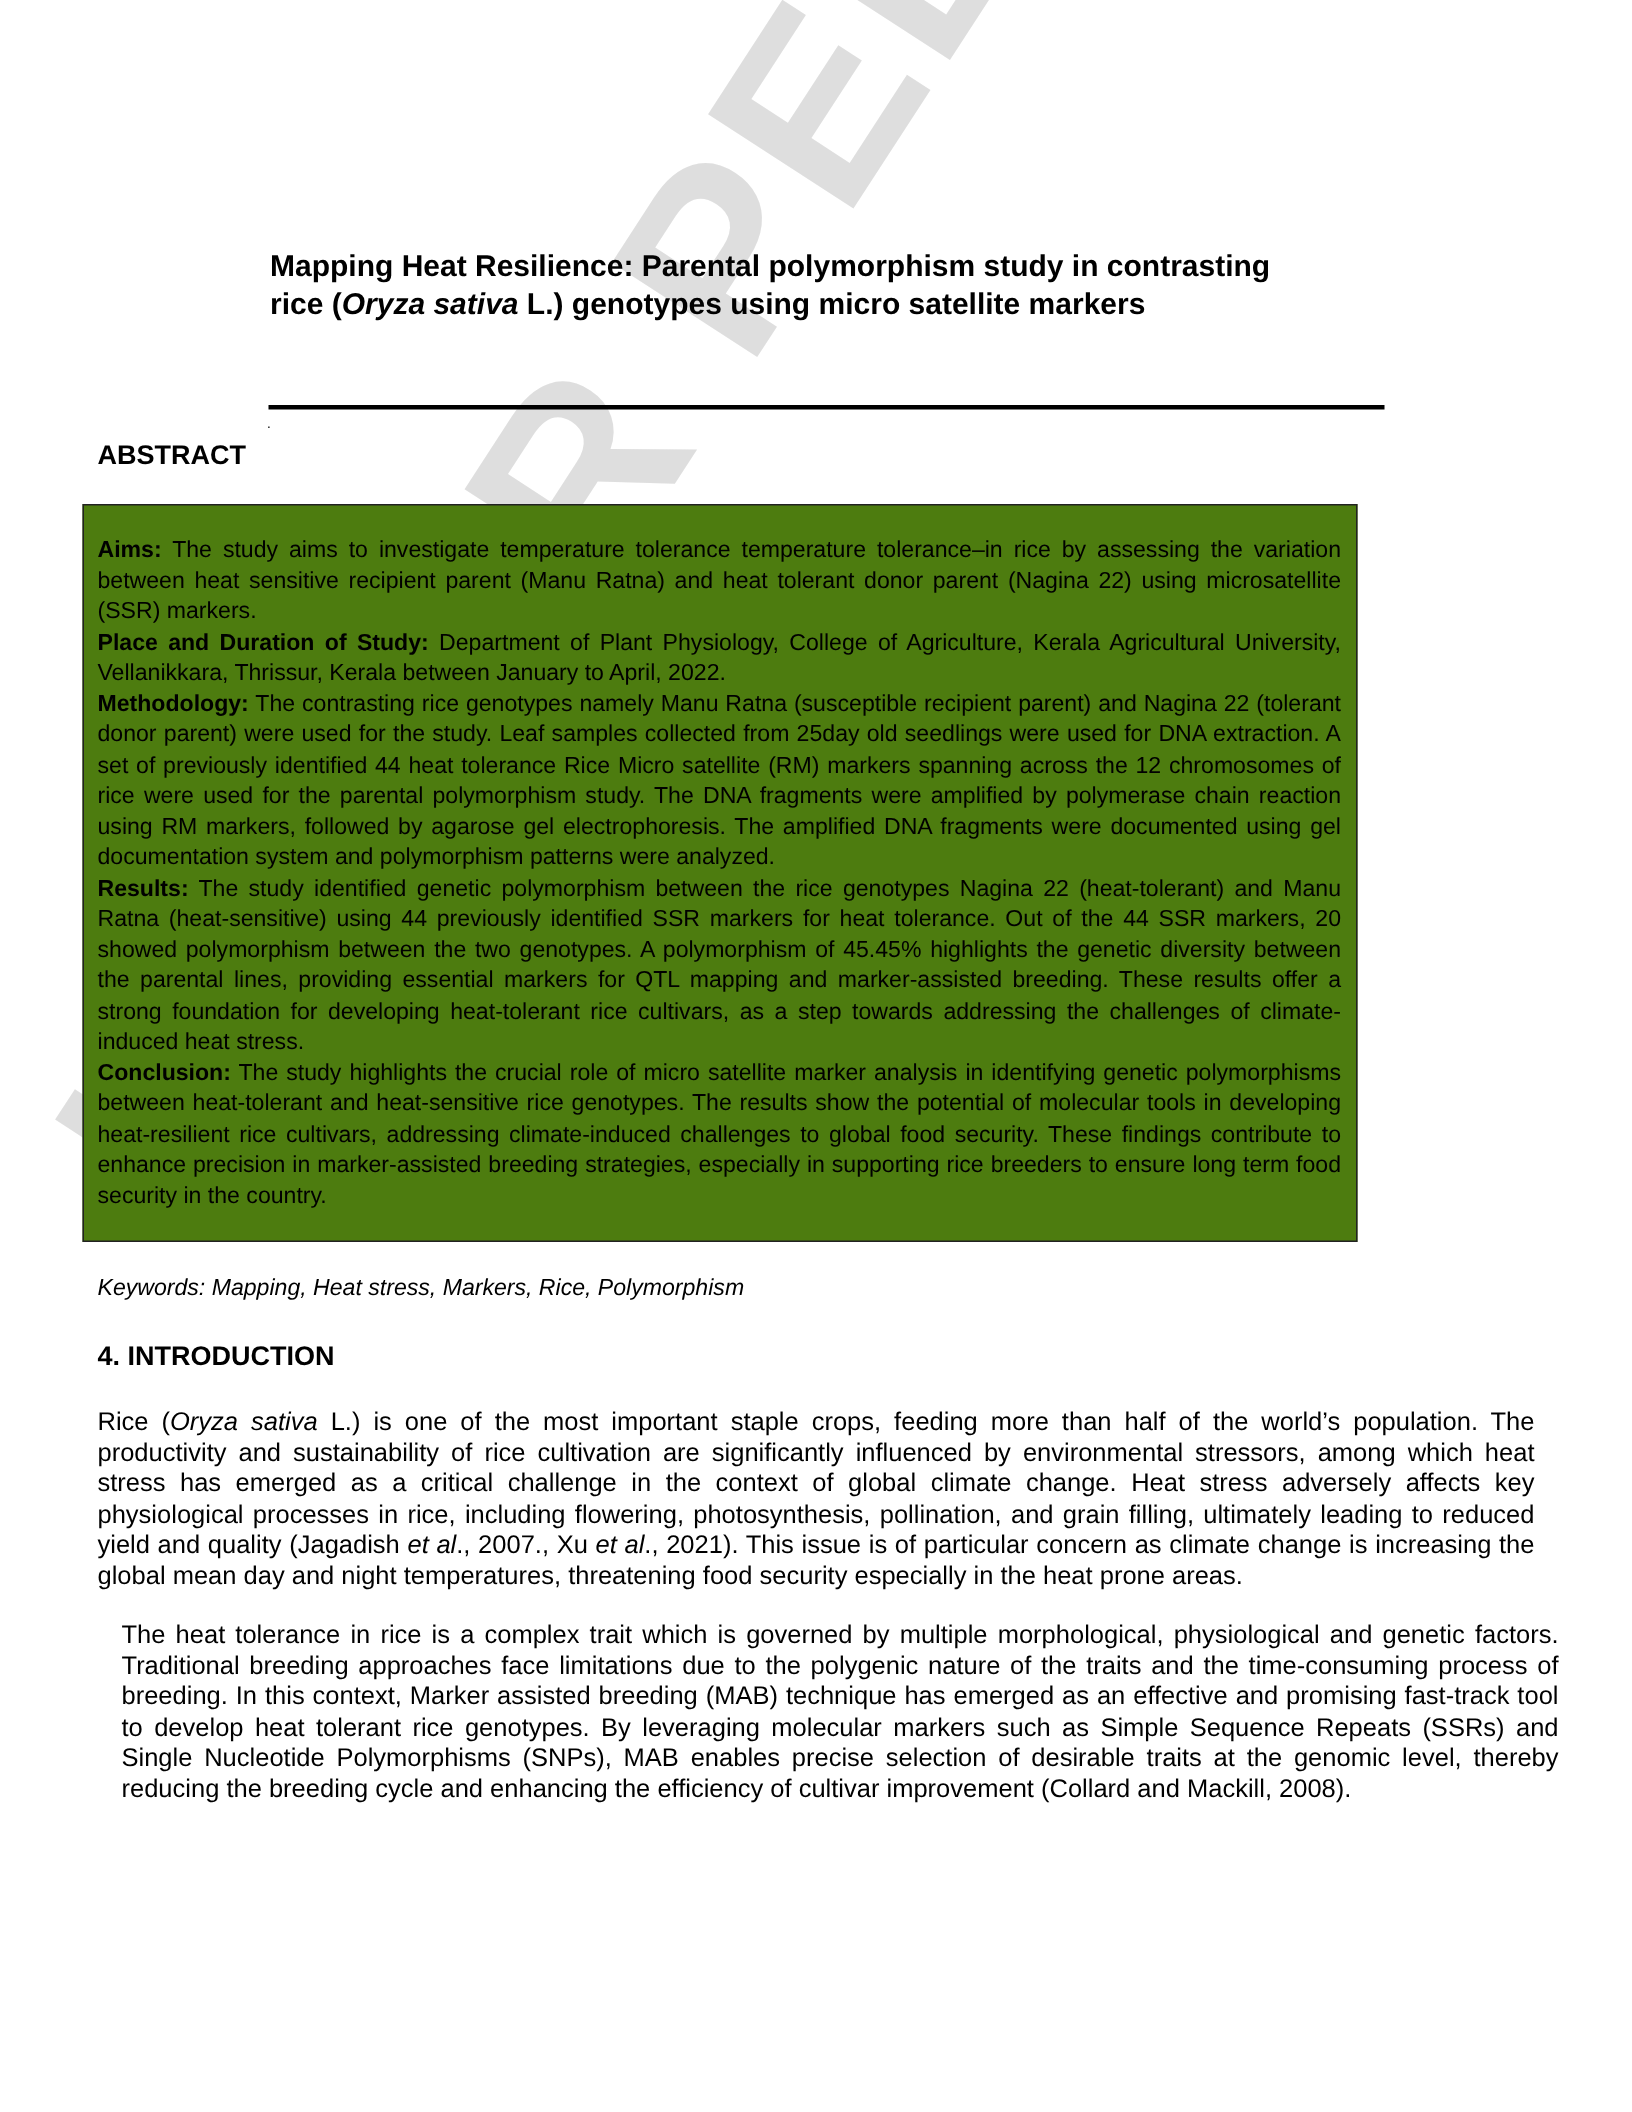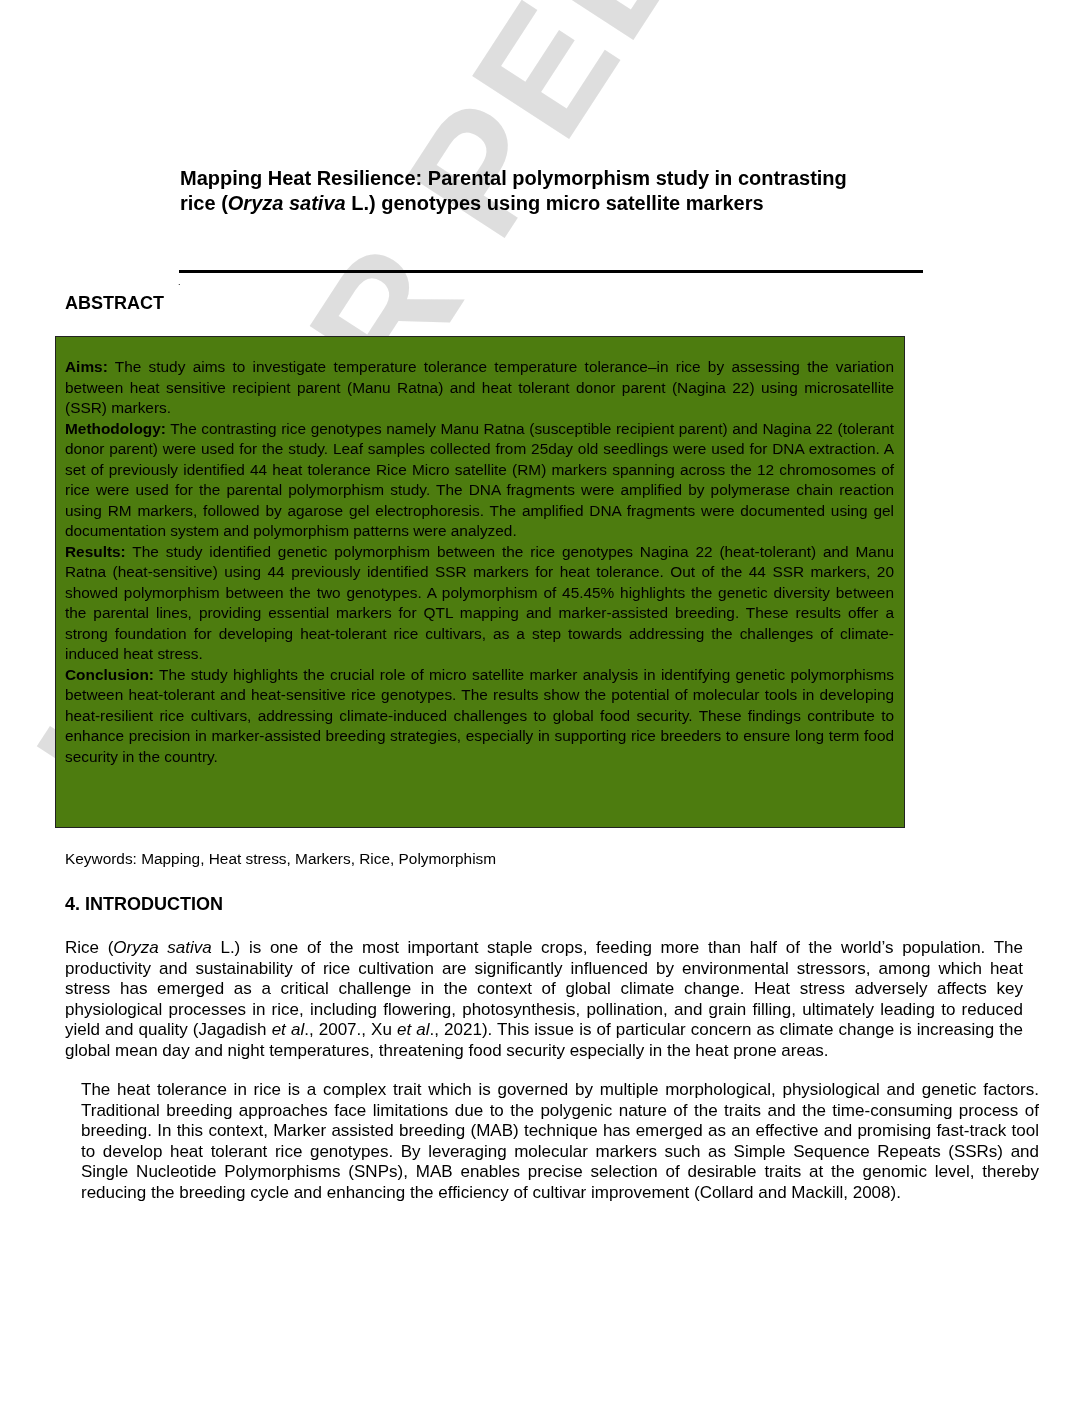--- a/index.html
+++ b/index.html
@@ -32,21 +32,21 @@
   }
   .abstract-box {
     position: absolute; left: 55px; top: 336px; width: 829px; height: 470px;
     border: 1.5px solid #222; background: #4d7c0f;
     padding: 20px 10px 0 9px;
     font-size: 15.4px; line-height: 20.5px; text-align: justify;
   }
   .abstract-box p { margin: 0; }
   .abstract-box b { font-weight: bold; }
   .keywords {
-    position: absolute; left: 65px; top: 850px; font-size: 15.4px;
+    position: absolute; left: 65px; top: 850px; font-style: italic; font-size: 15.4px;
   }
   .section-heading {
     position: absolute; left: 65px; top: 894px; font-weight: bold; font-size: 18px;
   }
   .body-para {
     position: absolute; left: 65px; width: 958px;
     font-size: 17px; line-height: 20.5px; text-align: justify; margin: 0;
   }
   .p1 { top: 938px; }
   .p2 { top: 1080px; margin-left: 16px; }
@@ -63,20 +63,21 @@
     <div><span>rice (</span><i>Oryza sativa</i><span> L.) genotypes using micro satellite markers</span></div>
   </div>
 
   <div class="rule"></div>
   <div class="dot">.</div>
 
   <div class="abstract-heading">ABSTRACT</div>
 
   <div class="abstract-box">
     <p><b>Aims:</b><span> The study aims to investigate temperature tolerance temperature tolerance–in rice by assessing the variation between heat sensitive recipient parent (Manu Ratna) and heat tolerant donor parent (Nagina 22) using microsatellite (SSR) markers.</span></p>
+    <p><b>Place and Duration of Study:</b><span> Department of Plant Physiology, College of Agriculture, Kerala Agricultural University, Vellanikkara, Thrissur, Kerala between January to April, 2022.</span></p>
     <p><b>Methodology:</b><span> The contrasting rice genotypes namely Manu Ratna (susceptible recipient parent) and Nagina 22 (tolerant donor parent) were used for the study. Leaf samples collected from 25day old seedlings were used for DNA extraction. A set of previously identified 44 heat tolerance Rice Micro satellite (RM) markers spanning across the 12 chromosomes of rice were used for the parental polymorphism study. The DNA fragments were amplified by polymerase chain reaction using RM markers, followed by agarose gel electrophoresis. The amplified DNA fragments were documented using gel documentation system and polymorphism patterns were analyzed.</span></p>
     <p><b>Results:</b><span> The study identified genetic polymorphism between the rice genotypes Nagina 22 (heat-tolerant) and Manu Ratna (heat-sensitive) using 44 previously identified SSR markers for heat tolerance. Out of the 44 SSR markers, 20 showed polymorphism between the two genotypes. A polymorphism of 45.45% highlights the genetic diversity between the parental lines, providing essential markers for QTL mapping and marker-assisted breeding. These results offer a strong foundation for developing heat-tolerant rice cultivars, as a step towards addressing the challenges of climate-induced heat stress.</span></p>
     <p><b>Conclusion:</b><span> The study highlights the crucial role of micro satellite marker analysis in identifying genetic polymorphisms between heat-tolerant and heat-sensitive rice genotypes. The results show the potential of molecular tools in developing heat-resilient rice cultivars, addressing climate-induced challenges to global food security. These findings contribute to enhance precision in marker-assisted breeding strategies, especially in supporting rice breeders to ensure long term food security in the country.</span></p>
   </div>
 
   <div class="keywords">Keywords: Mapping, Heat stress, Markers, Rice, Polymorphism</div>
 
   <div class="section-heading">4. INTRODUCTION</div>
 
   <p class="body-para p1"><span>Rice (</span><i>Oryza sativa</i><span> L.) is one of the most important staple crops, feeding more than half of the world’s population. The productivity and sustainability of rice cultivation are significantly influenced by environmental stressors, among which heat stress has emerged as a critical challenge in the context of global climate change. Heat stress adversely affects key physiological processes in rice, including flowering, photosynthesis, pollination, and grain filling, ultimately leading to reduced yield and quality (Jagadish </span><i>et al</i><span>., 2007., Xu </span><i>et al</i><span>., 2021). This issue is of particular concern as climate change is increasing the global mean day and night temperatures, threatening food security especially in the heat prone areas.</span></p>

